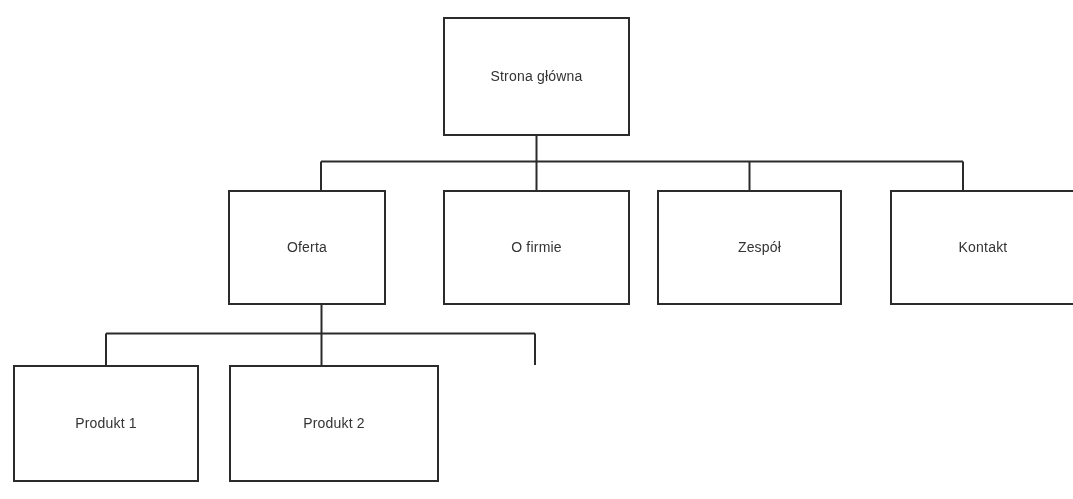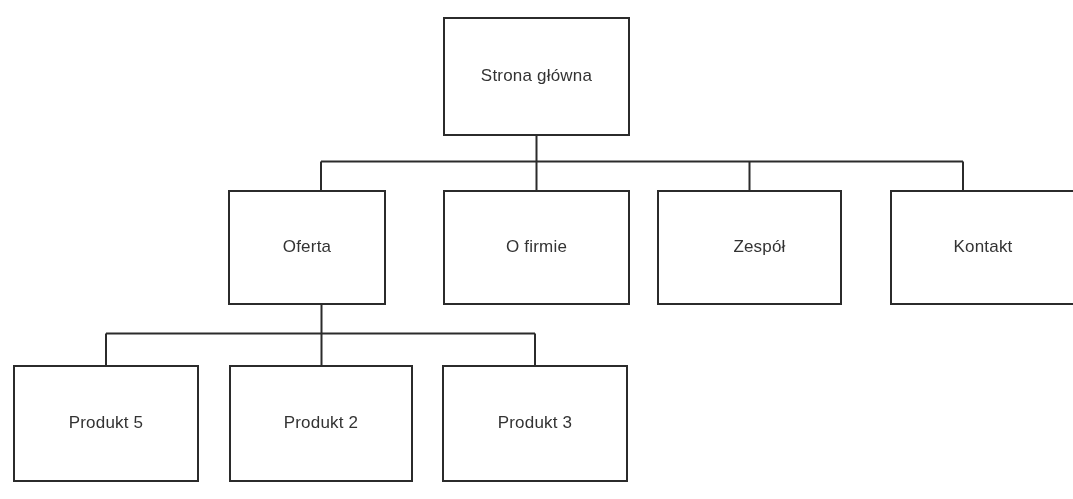--- a/index.html
+++ b/index.html
@@ -33,33 +33,33 @@
   .node {
     position: absolute;
     background: var(--bg);
     border: 2px solid var(--border);
     display: flex;
     align-items: center;
     justify-content: center;
     text-align: center;
   }
   .node .label {
-    font-size: 17px;
+    font-size: 14px;
     color: var(--text);
     line-height: 1.2;
     letter-spacing: 0.2px;
   }
   
   .n-home     { left: 443px; top: 17px;  width: 187px; height: 119px; }
   .n-oferta   { left: 228px; top: 190px; width: 158px; height: 115px; }
   .n-ofirmie  { left: 443px; top: 190px; width: 187px; height: 115px; }
   .n-zespol   { left: 657px; top: 190px; width: 185px; height: 115px; padding-left: 20px; }
   .n-kontakt  { left: 870px; top: 190px; width: 186px; height: 115px; margin-left: 20px; }
   .n-produkt1 { left: 13px;  top: 365px; width: 186px; height: 117px; }
-  .n-produkt2 { left: 229px; top: 365px; width: 184px; height: 117px; }
+  .n-produkt2 { left: 229px; top: 365px; width: 210px; height: 117px; }
   .n-produkt3 { left: 442px; top: 365px; width: 186px; height: 117px; }
 </style>
 </head>
 <body>
 
 <div class="canvas">
 
   <svg class="connectors" viewBox="0 0 1073 499" xmlns="http://www.w3.org/2000/svg">
     <path d="M536.5 136 V190"></path>
     <path d="M321 161.5 H963"></path>
@@ -86,24 +86,21 @@
 
   <div class="node n-zespol">
     <span class="label">Zespół</span>
   </div>
 
   <div class="node n-kontakt">
     <span class="label">Kontakt</span>
   </div>
 
   <div class="node n-produkt1">
-    <span class="label">Produkt 5</span>
+    <span class="label">Produkt 1</span>
   </div>
 
   <div class="node n-produkt2">
     <span class="label">Produkt 2</span>
   </div>
 
-  <div class="node n-produkt3">
-    <span class="label">Produkt 3</span>
-  </div>
 
 </div>
 
 </body></html>

